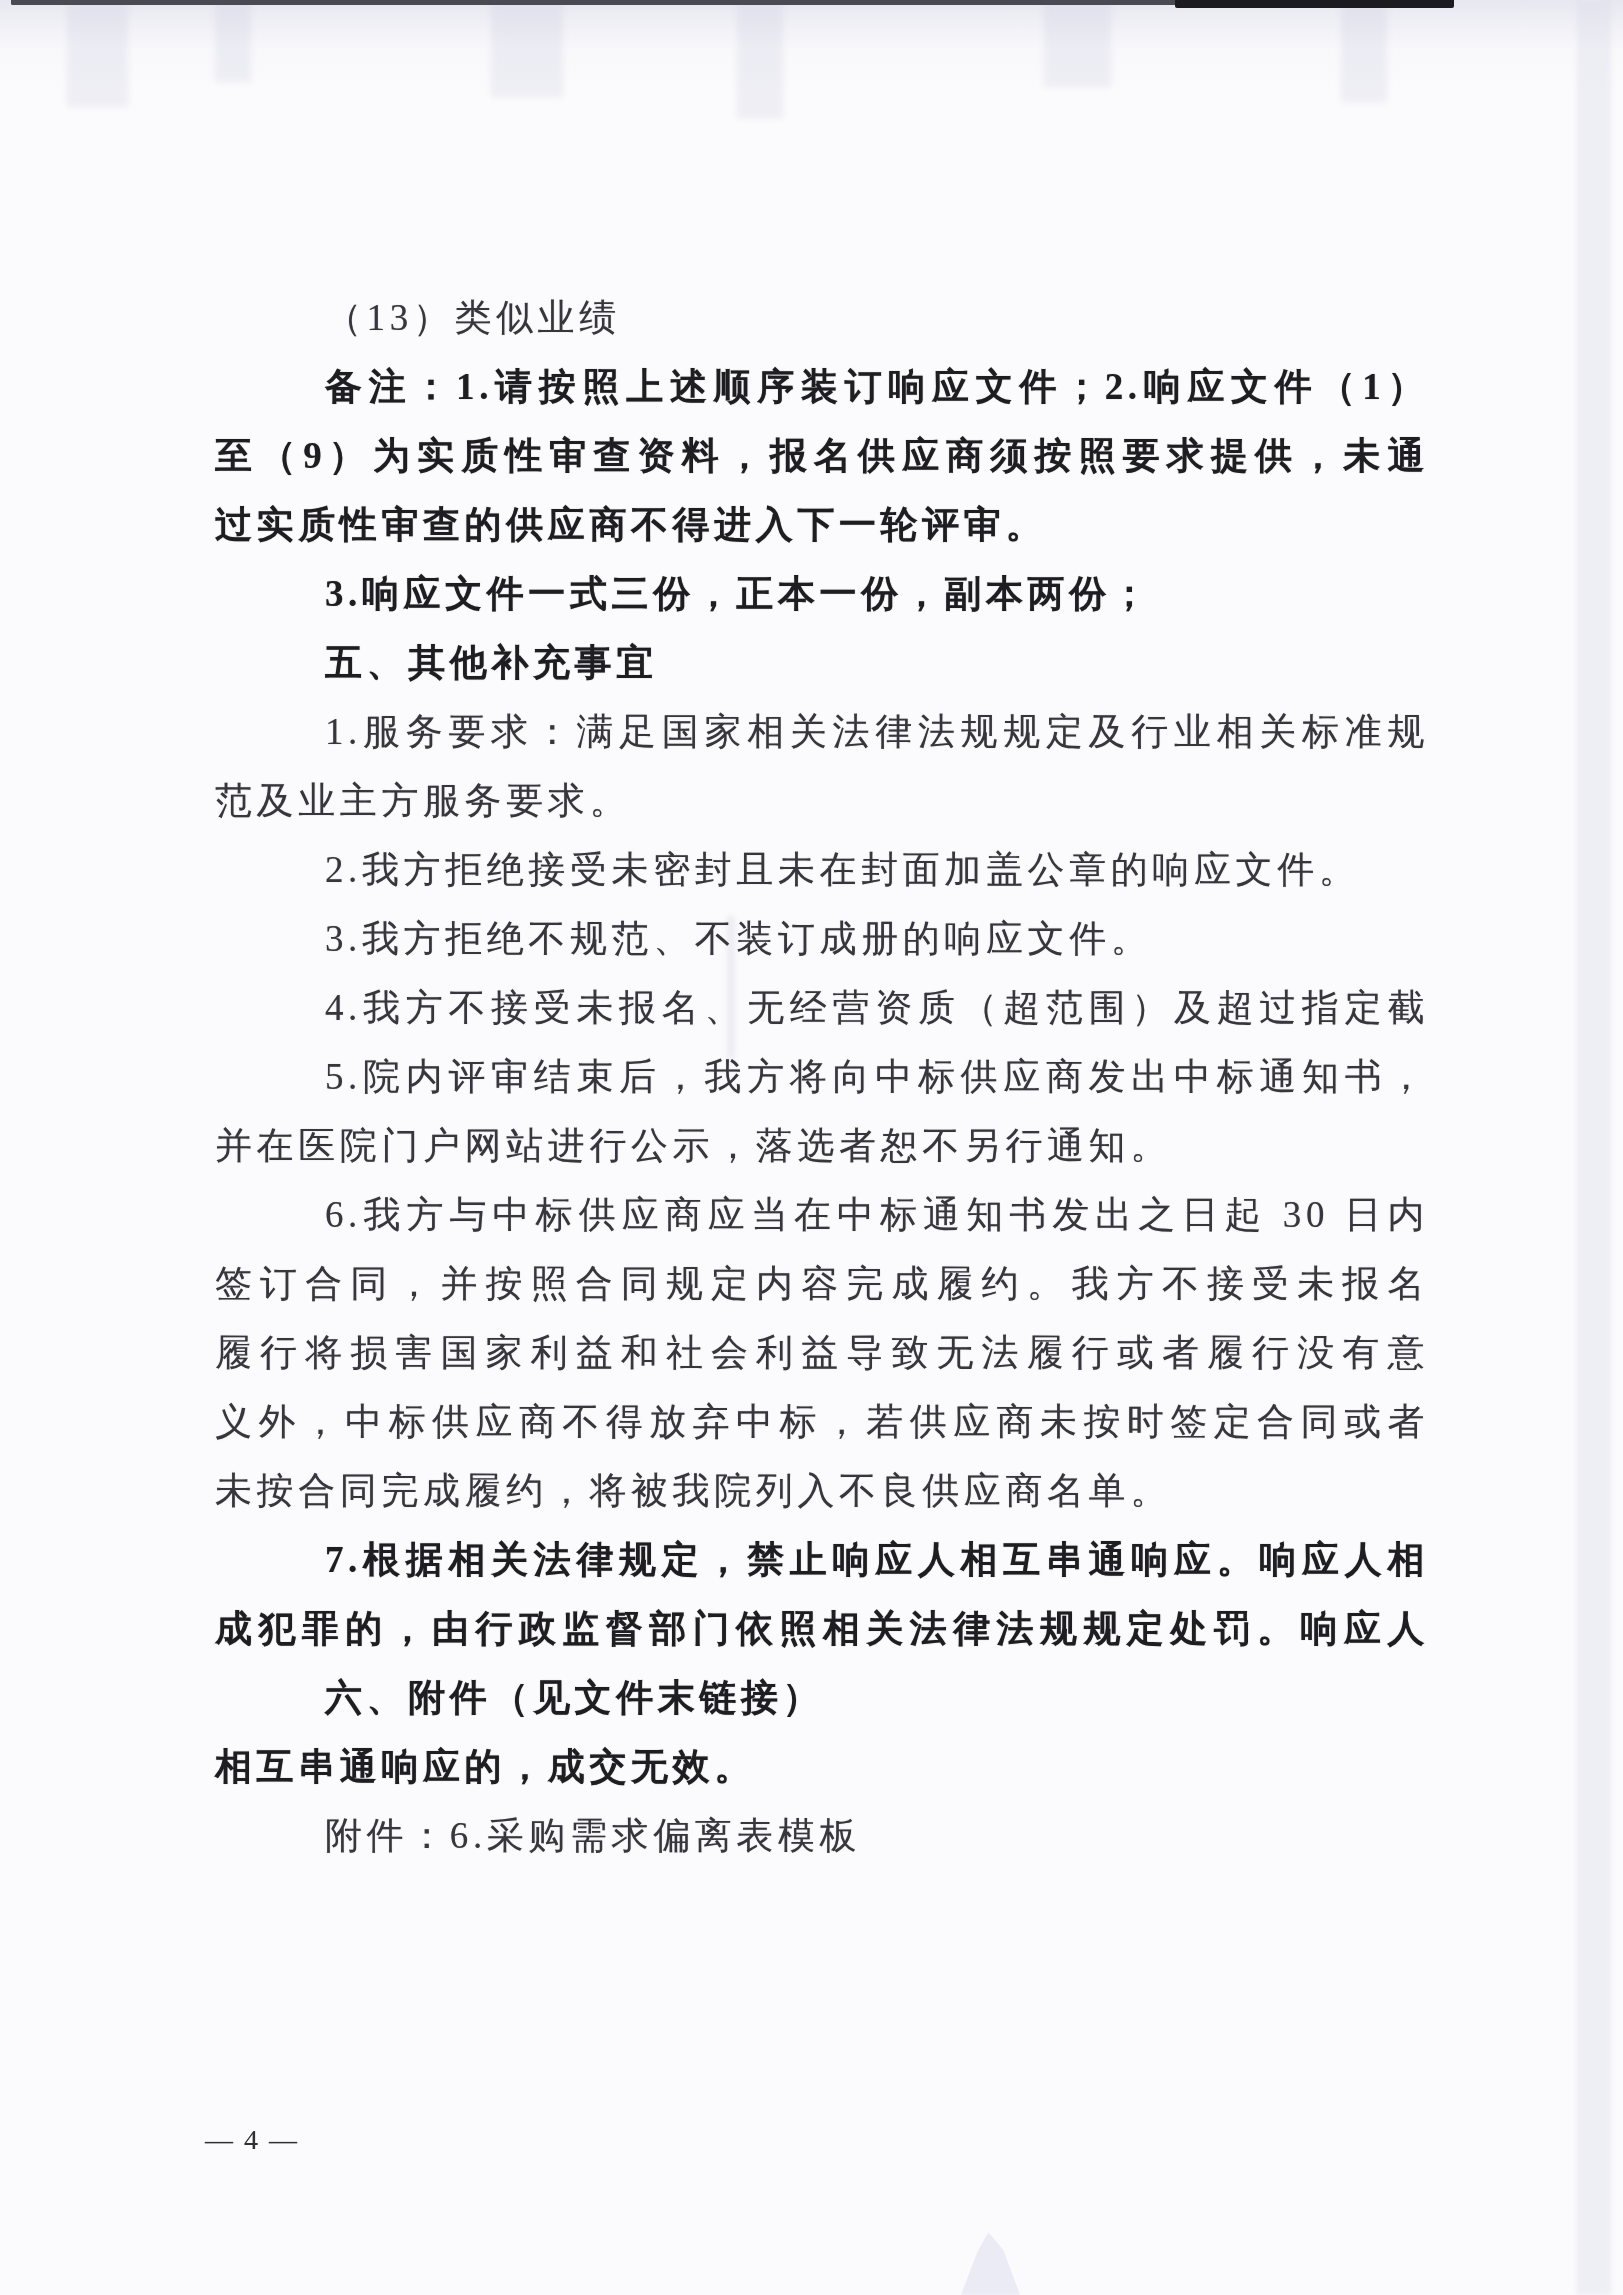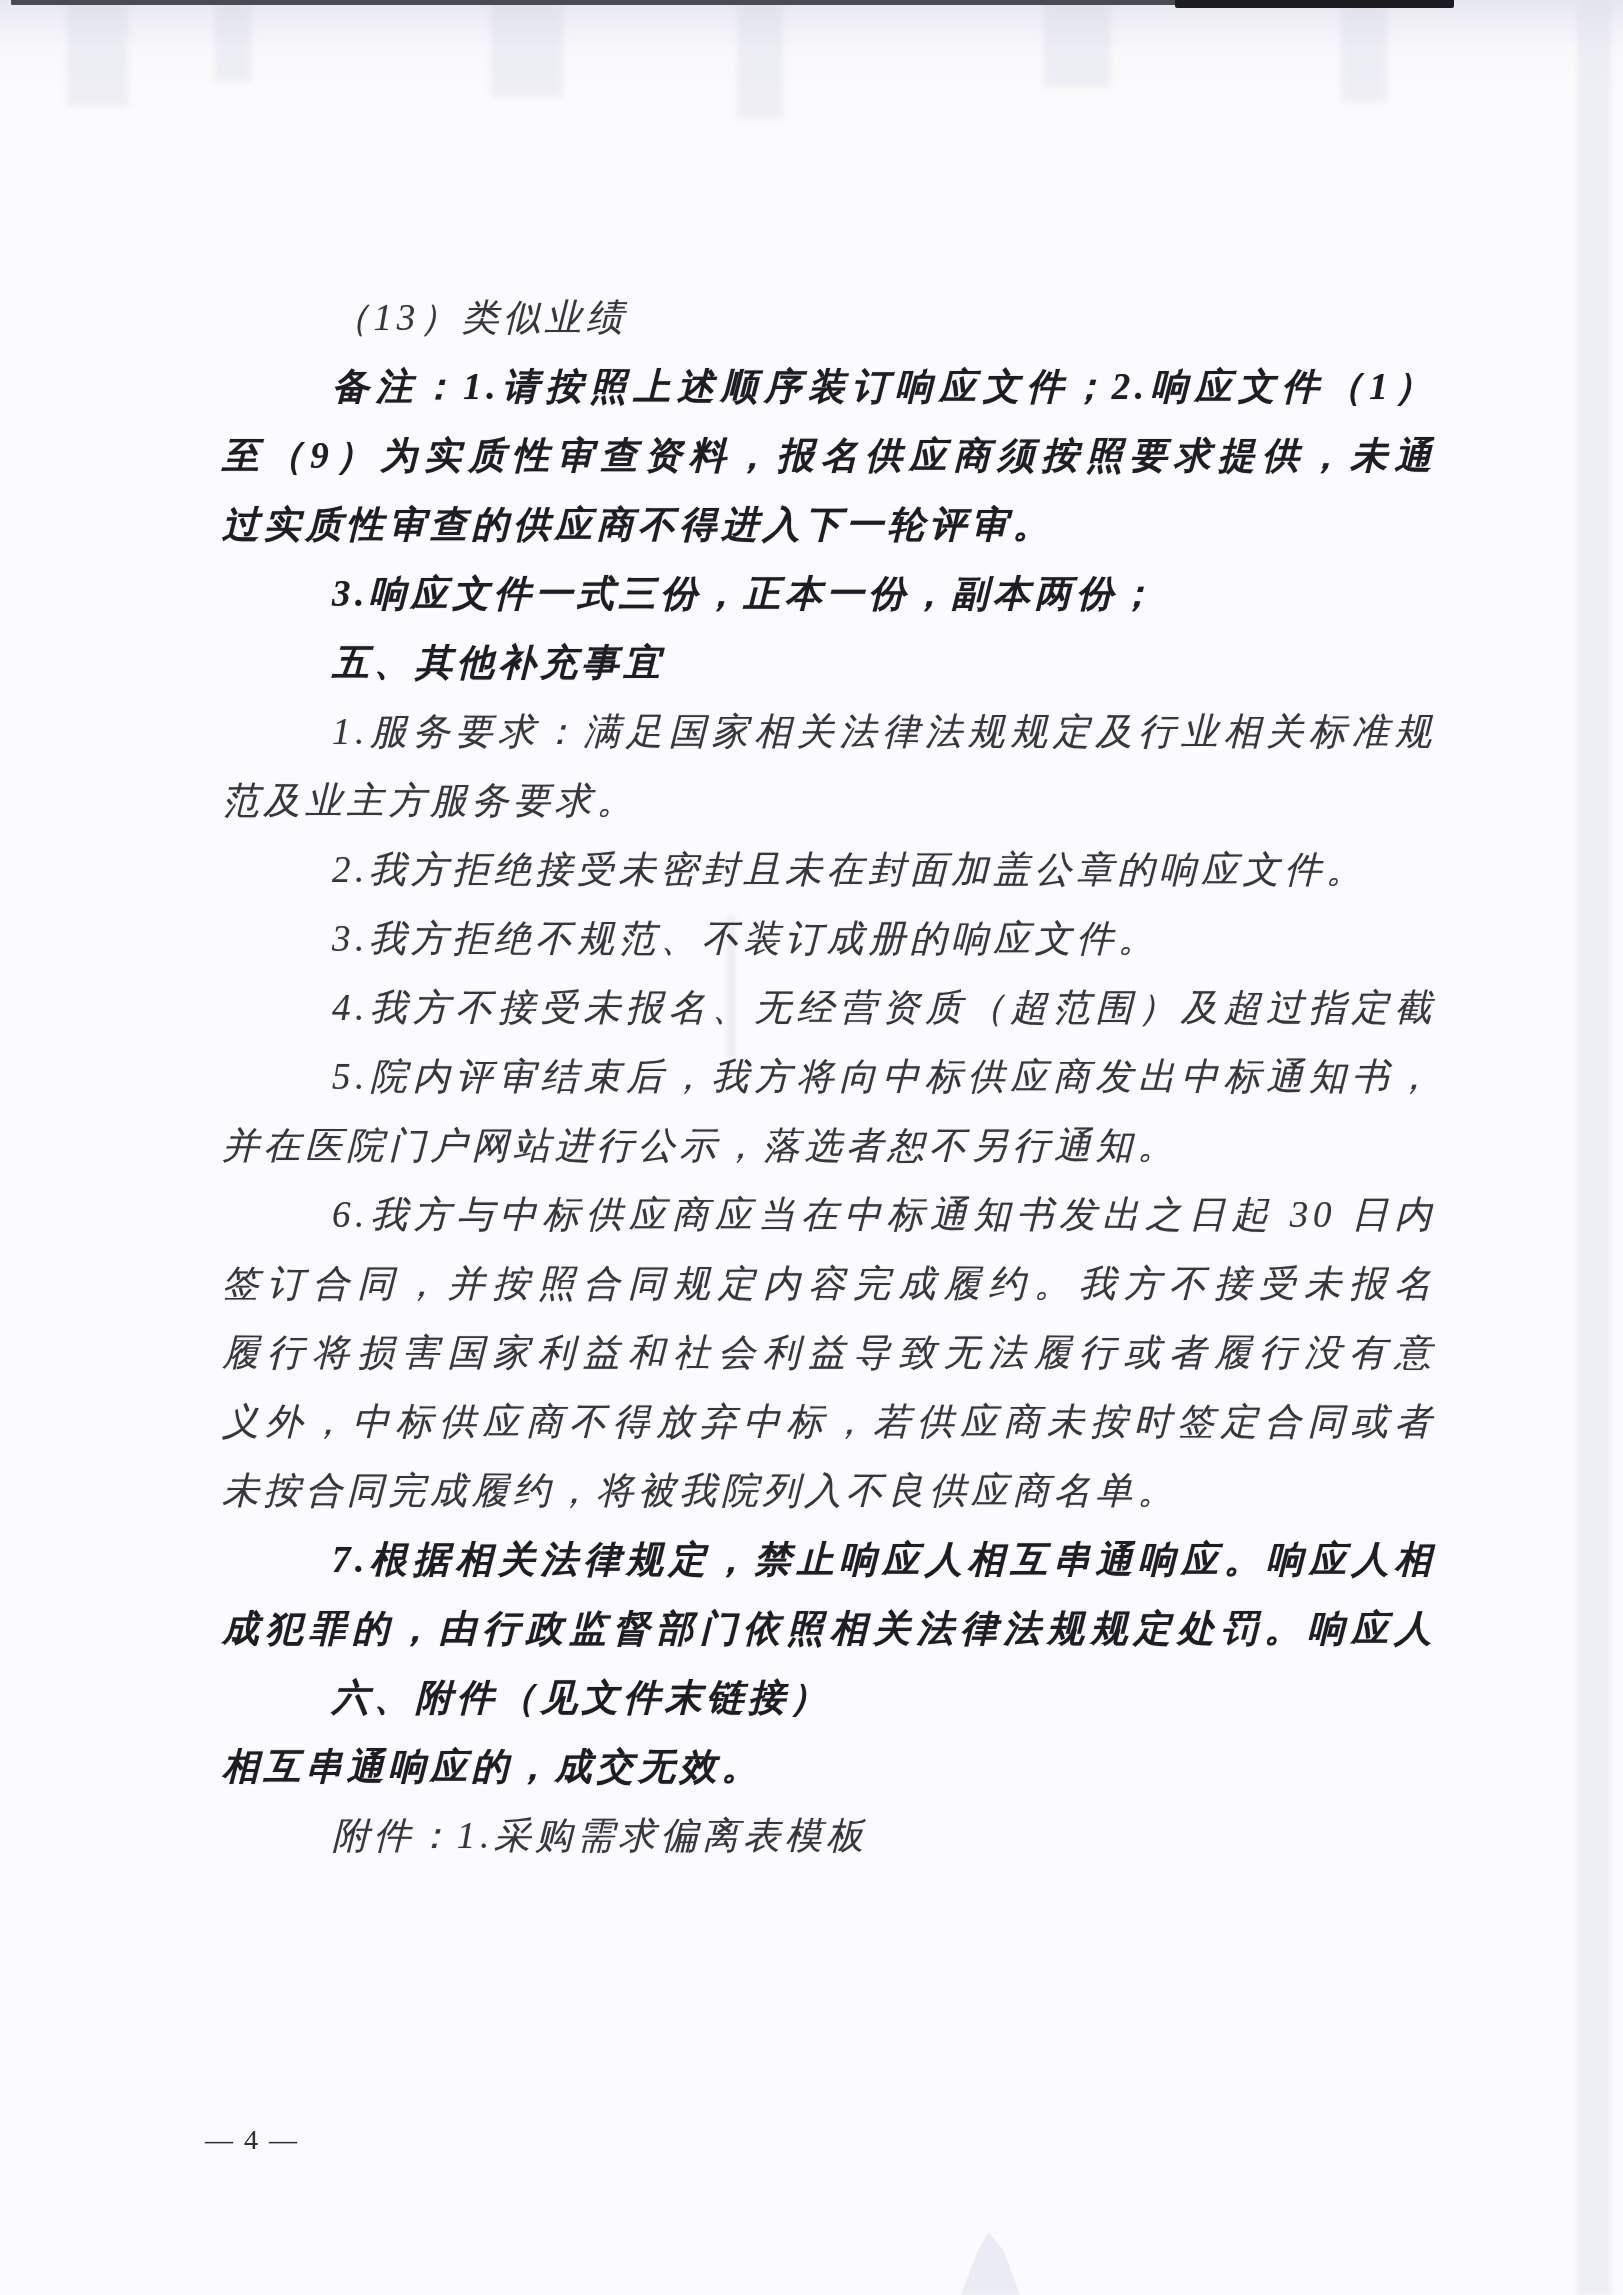--- a/index.html
+++ b/index.html
@@ -60,23 +60,22 @@
   }
   .bottom-smudge{
     position:absolute;left:937px;top:2232px;width:107px;height:64px;
     background:rgba(222,222,238,.55);
     clip-path:polygon(48% 0,62% 28%,78% 100%,22% 100%,38% 30%);
     filter:blur(2px);
   }
   
   .body-col{
     position:absolute;
-    left:222px;top:283px;width:1214px;
+    left:215px;top:283px;width:1214px;
     color:var(--ink-regular);
-    font-style:italic;
   }
   .line{
     height:69px;
     line-height:69px;
     font-size:37px;
     letter-spacing:4.6px;
     white-space:nowrap;
     text-shadow:0 0 1px rgba(40,40,50,.38);
   }
   .ind{padding-left:110px;}
@@ -133,19 +132,19 @@
     <div class="line">并在医院门户网站进行公示，落选者恕不另行通知。</div>
     <div class="line ind just">6.我方与中标供应商应当在中标通知书发出之日起 30 日内</div>
     <div class="line just">签订合同，并按照合同规定内容完成履约。我方不接受未报名</div>
     <div class="line just">履行将损害国家利益和社会利益导致无法履行或者履行没有意</div>
     <div class="line just">义外，中标供应商不得放弃中标，若供应商未按时签定合同或者</div>
     <div class="line">未按合同完成履约，将被我院列入不良供应商名单。</div>
     <div class="line ind bold just">7.根据相关法律规定，禁止响应人相互串通响应。响应人相</div>
     <div class="line bold just">成犯罪的，由行政监督部门依照相关法律法规规定处罚。响应人</div>
     <div class="line ind bold">六、附件（见文件末链接）</div>
     <div class="line bold">相互串通响应的，成交无效。</div>
-    <div class="line ind">附件：1.采购需求偏离表模板</div>
+    <div class="line ind">附件：6.采购需求偏离表模板</div>
   </div>
 
   <div class="page-number">— 4 —</div>
 
 </div>
 
 
 </body></html>

